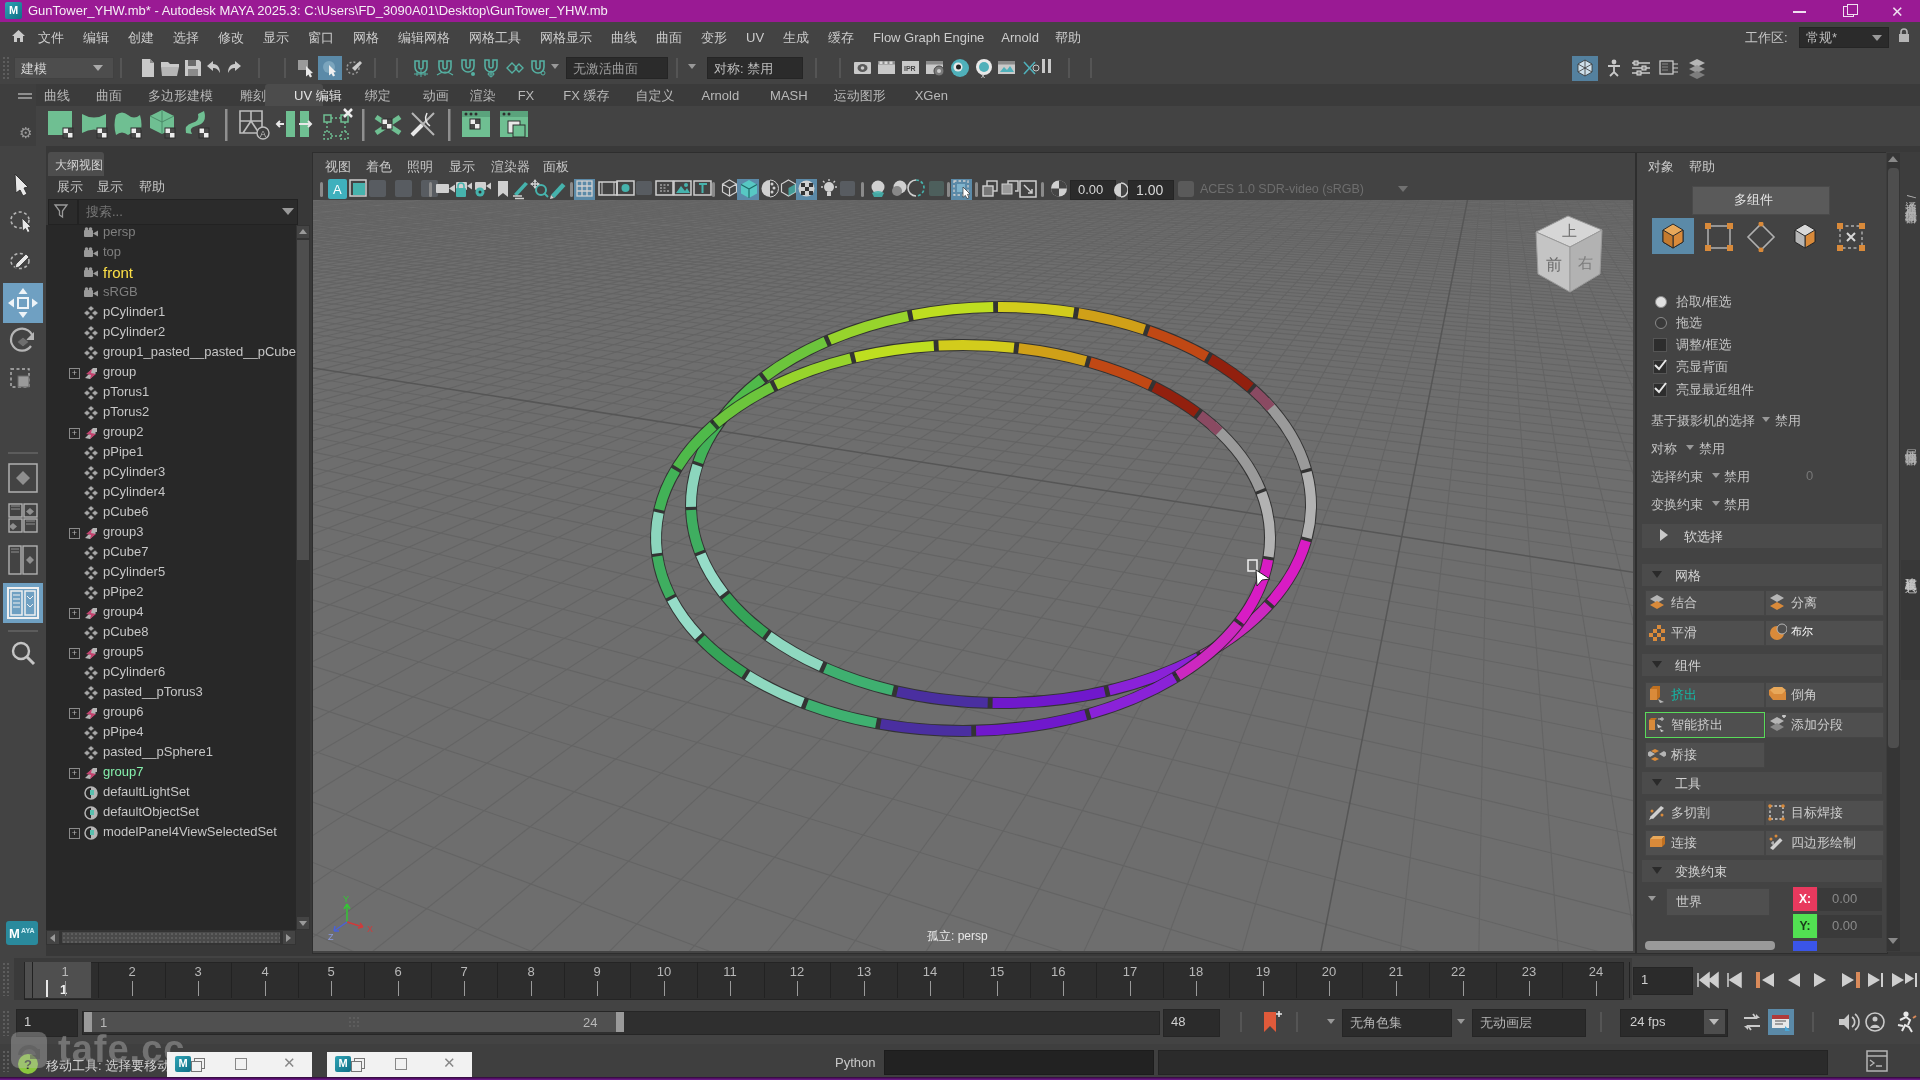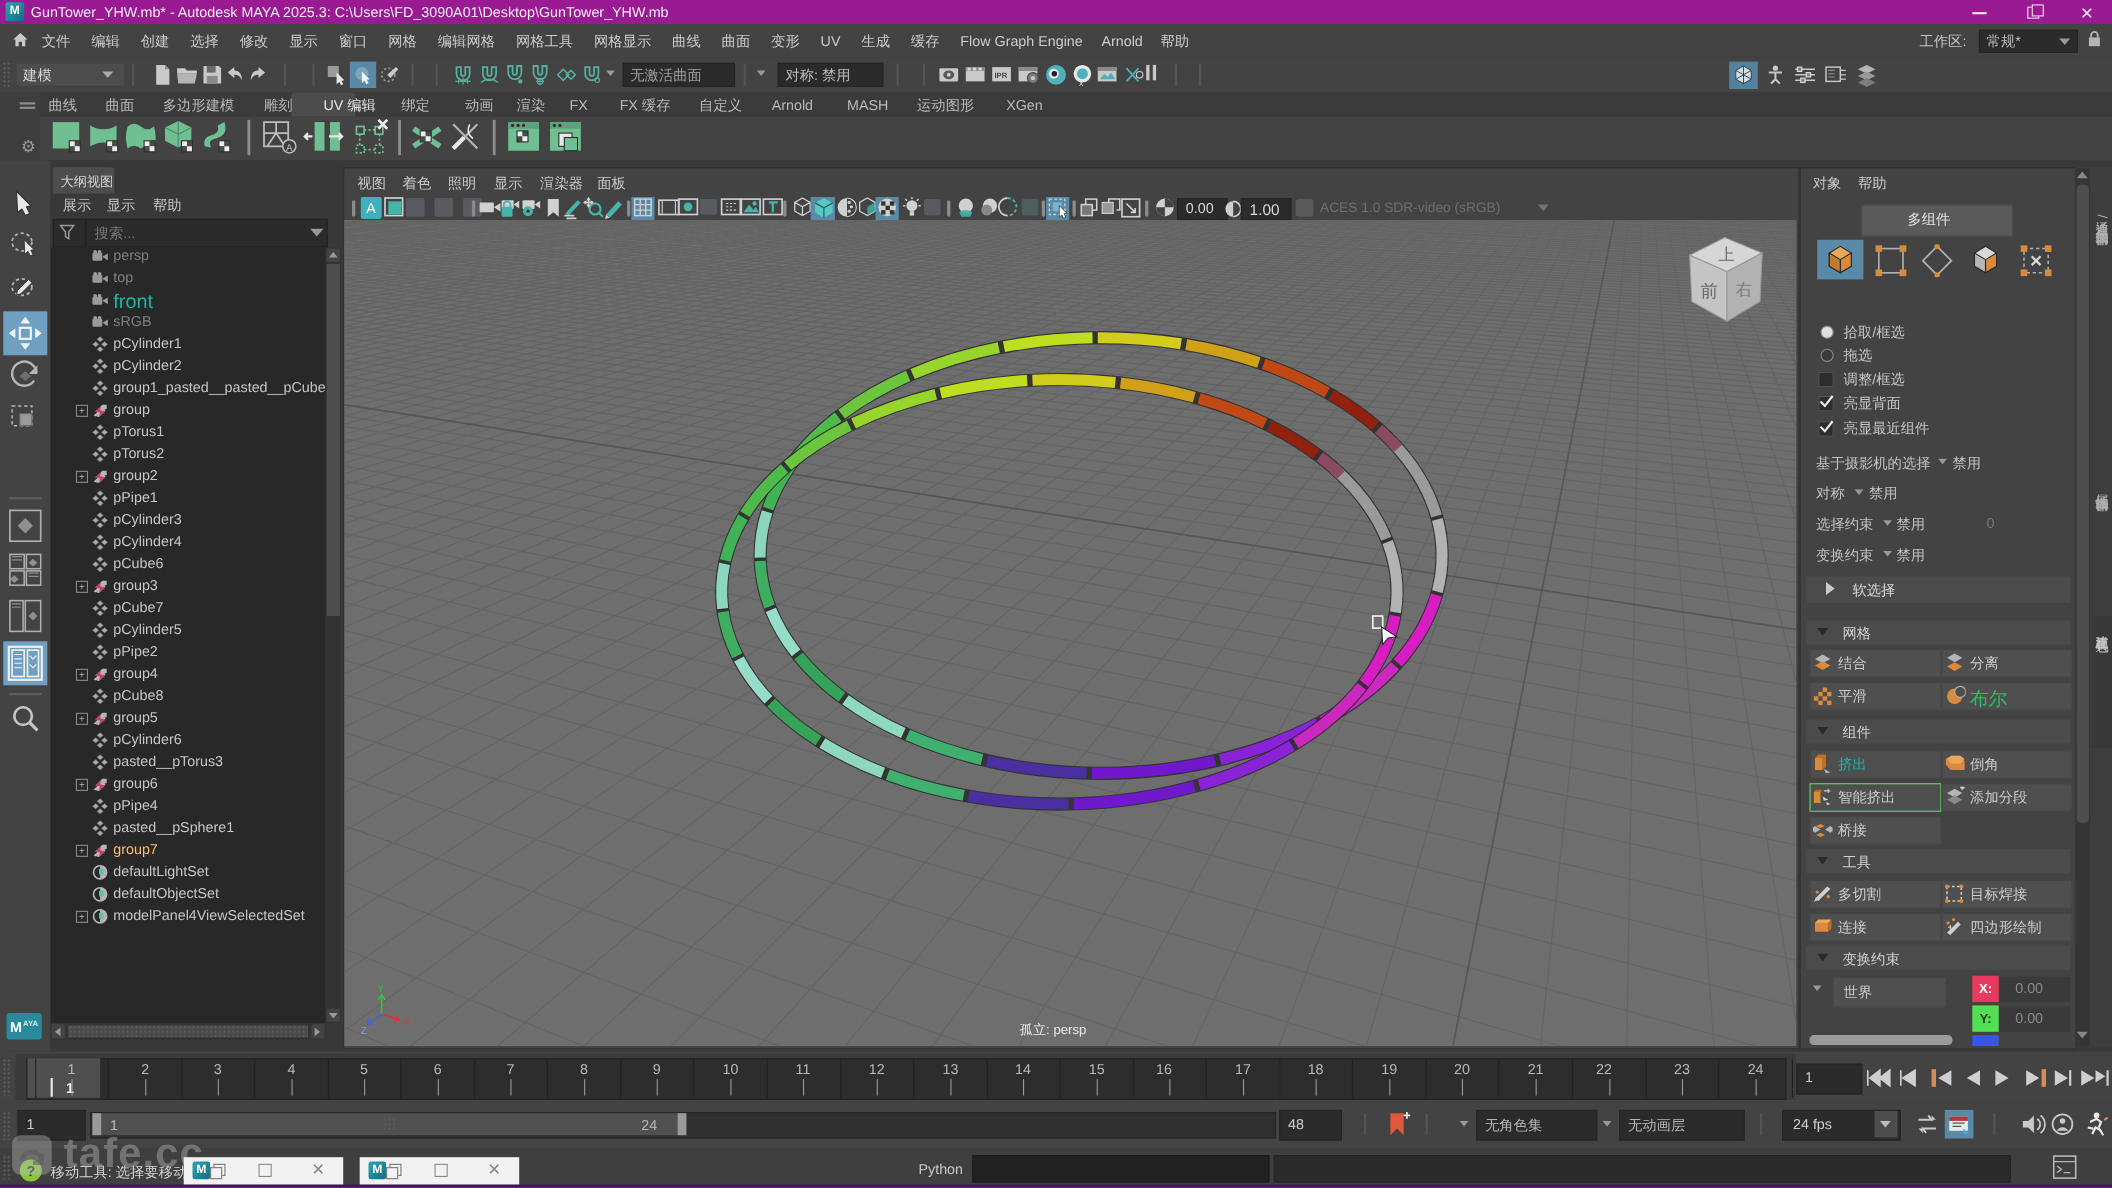--- a/index.html
+++ b/index.html
@@ -357,21 +357,21 @@
     <use href="#icam"></use>
   </svg>
 <div class="a" style="left:103px;top:224px;color:#7f7f7f;font-size:13px;white-space:nowrap">persp</div>
 <svg class="a" style="left:83px;top:245px" width="16" height="16">
     <use href="#icam"></use>
   </svg>
 <div class="a" style="left:103px;top:244px;color:#7f7f7f;font-size:13px;white-space:nowrap">top</div>
 <svg class="a" style="left:83px;top:265px" width="16" height="16">
     <use href="#icam"></use>
   </svg>
-<div class="a" style="left:103px;top:264px;color:#14b8a6;font-size:18px;white-space:nowrap">front</div>
+<div class="a" style="left:103px;top:264px;color:#fde047;font-size:15px;white-space:nowrap">front</div>
 <svg class="a" style="left:83px;top:285px" width="16" height="16">
     <use href="#icam"></use>
   </svg>
 <div class="a" style="left:103px;top:284px;color:#7f7f7f;font-size:13px;white-space:nowrap">sRGB</div>
 <svg class="a" style="left:83px;top:305px" width="16" height="16">
     <use href="#imesh"></use>
   </svg>
 <div class="a" style="left:103px;top:304px;color:#c6c6c6;font-size:13px;white-space:nowrap">pCylinder1</div>
 <svg class="a" style="left:83px;top:325px" width="16" height="16">
     <use href="#imesh"></use>
@@ -464,21 +464,21 @@
   </svg>
 <div class="a" style="left:103px;top:724px;color:#c6c6c6;font-size:13px;white-space:nowrap">pPipe4</div>
 <svg class="a" style="left:83px;top:745px" width="16" height="16">
     <use href="#imesh"></use>
   </svg>
 <div class="a" style="left:103px;top:744px;color:#c6c6c6;font-size:13px;white-space:nowrap">pasted__pSphere1</div>
 <div class="a" style="left:69px;top:768px;width:9px;height:9px;border:1px solid #8a8a8a;color:#b5b5b5;font-size:9px;line-height:8px;text-align:center">+</div>
 <svg class="a" style="left:83px;top:765px" width="16" height="16">
     <use href="#igrp"></use>
   </svg>
-<div class="a" style="left:103px;top:764px;color:#fdba74;font-size:13px;white-space:nowrap">group7</div>
+<div class="a" style="left:103px;top:764px;color:#86efac;font-size:13px;white-space:nowrap">group7</div>
 <svg class="a" style="left:83px;top:785px" width="16" height="16">
     <use href="#iset"></use>
   </svg>
 <div class="a" style="left:103px;top:784px;color:#c6c6c6;font-size:13px;white-space:nowrap">defaultLightSet</div>
 <svg class="a" style="left:83px;top:805px" width="16" height="16">
     <use href="#iset"></use>
   </svg>
 <div class="a" style="left:103px;top:804px;color:#c6c6c6;font-size:13px;white-space:nowrap">defaultObjectSet</div>
 <div class="a" style="left:69px;top:828px;width:9px;height:9px;border:1px solid #8a8a8a;color:#b5b5b5;font-size:9px;line-height:8px;text-align:center">+</div>
 <svg class="a" style="left:83px;top:825px" width="16" height="16">
@@ -1137,21 +1137,21 @@
       <rect x="13" y="6" width="4" height="4"></rect>
       <rect x="13" y="14" width="4" height="4"></rect>
     </g>
   </svg>
 <div class="a" style="left:1671px;top:624px;color:#cccccc;font-size:13px">平滑</div>
 <div class="a" style="left:1765px;top:620px;width:117px;height:24px;background:#4f4f4f;border:1px solid #454545"></div>
 <svg class="a" style="left:1768px;top:623px" width="19" height="19" viewBox="0 0 19 19">
     <circle cx="9" cy="10" r="7" fill="#d98a3a"></circle>
     <circle cx="14" cy="6" r="5" fill="#4f4f4f" stroke="#b5b5b5"></circle>
   </svg>
-<div class="a" style="left:1791px;top:624px;color:#22c55e;font-size:17px">布尔</div>
+<div class="a" style="left:1791px;top:624px;color:#ffffff;font-size:11px">布尔</div>
 <div class="a" style="left:1645px;top:682px;width:118px;height:24px;background:#4f4f4f;border:1px solid #454545"></div>
 <svg class="a" style="left:1648px;top:685px" width="19" height="19" viewBox="0 0 19 19">
     <rect x="2" y="4" width="7" height="11" fill="#d98a3a"></rect>
     <path d="M2 4 l3 -3 h7 l-3 3 z M9 4 l3 -3 v11 l-3 3 z" fill="#c07020"></path>
     <path d="M10 14 l6 3 -4 1 z" fill="#b5b5b5"></path>
   </svg>
 <div class="a" style="left:1671px;top:686px;color:#14b8a6;font-size:13px">挤出</div>
 <div class="a" style="left:1765px;top:682px;width:117px;height:24px;background:#4f4f4f;border:1px solid #454545"></div>
 <svg class="a" style="left:1768px;top:685px" width="19" height="19" viewBox="0 0 19 19">
     <path d="M6 2 h8 l4 5 v8 h-13 l-4 -5 v-5 z" fill="#d98a3a"></path>

